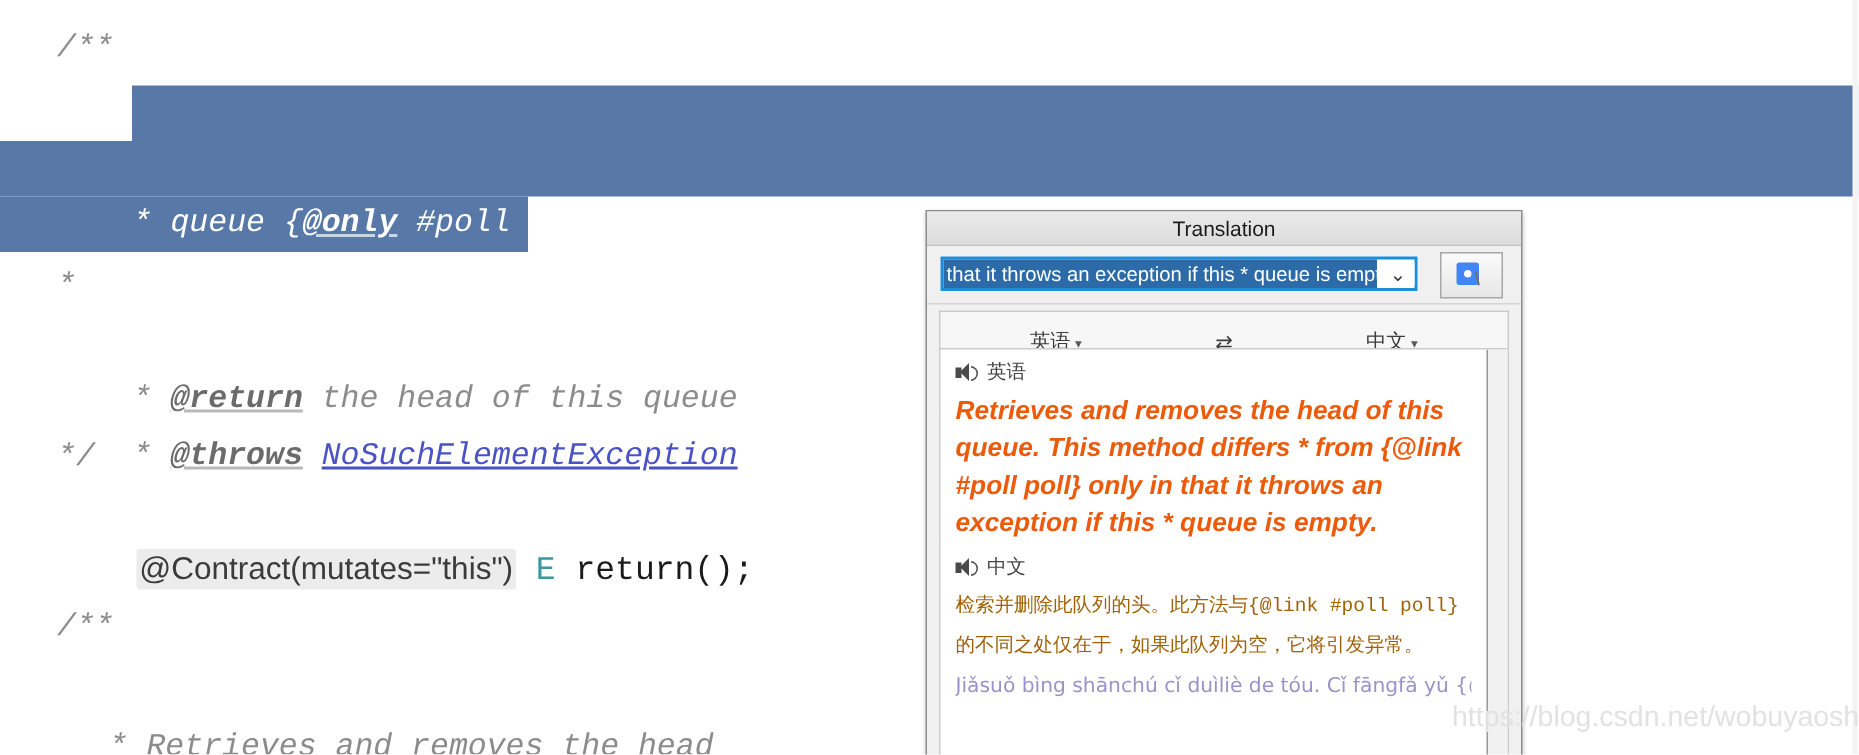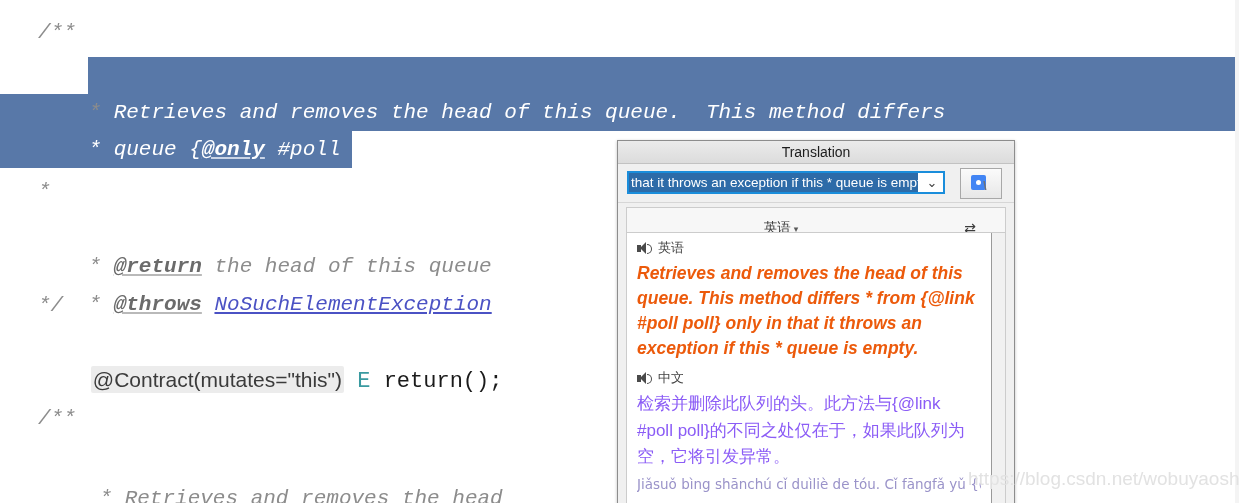--- a/index.html
+++ b/index.html
@@ -133,22 +133,22 @@
     position:absolute;left:10px;top:2.5px;width:4px;height:8px;
     border:1.6px solid #4a4a4a;border-left:none;border-radius:0 6px 6px 0;
   }
   .sec-lang{font-size:13px;color:#444444;}
   #src-text{
     color:#ec5a0b;font-weight:bold;font-style:italic;
     font-size:17.5px;line-height:25px;margin:0 0 8px 0;
     font-family:"Liberation Sans",sans-serif;
   }
   #tgt-text{
-    color:#8b5cf6;font-size:17px;line-height:26.5px;margin:0;
-    font-family:Liberation Sans, sans-serif;
+    color:#a16207;font-size:13px;line-height:26.5px;margin:0;
+    font-family:Liberation Mono, monospace;
   }
   #pinyin{
     color:#9a93c9;font-size:13.5px;line-height:20px;margin-top:3px;
     white-space:nowrap;overflow:hidden;
     font-family:"DejaVu Sans",sans-serif;
   }
   
   #res-scroll{
     position:absolute;right:0;top:0;width:13px;bottom:0;
     background:#f1f1f1;border-left:1px solid #9a9a9a;
@@ -169,23 +169,20 @@
 
   
   <div class="sel-band" style="left:88px;top:57px;width:1151px;height:37px;"></div>
   <div class="sel-band" style="left:0px;top:94px;width:1239px;height:37px;"></div>
   <div class="sel-band" style="left:0px;top:131px;width:352px;height:37px;"></div>
 
   
   <div class="eline doc" style="left:38px;top:14px;"><span>/**</span></div>
 
   
-  <div class="eline" style="left:38px;top:57px;">
-    <span class="doc">* </span><span class="sel-text">Retrieves and removes the head of this queue.  This method differs</span>
-  </div>
 
   
   <div class="eline" style="left:38px;top:94px;">
     <span class="sel-text">* </span><span class="sel-text">queue {</span><span class="tagw">@only</span><span class="sel-text"> #poll poll} only in that it throws an exception if this</span>
   </div>
 
   
   <div class="eline" style="left:38px;top:131px;">
     <span class="sel-text">* </span><span class="sel-text">queue is empty.</span>
   </div>
@@ -207,21 +204,21 @@
   <div class="eline doc" style="left:38px;top:287px;"><span>*/</span></div>
 
   
   <div class="codeline" style="left:38px;top:324px;">
     <span class="inlay">@Contract(mutates="this")</span><span class="typ"> E</span><span> return();</span>
   </div>
 
   
   <div class="eline doc" style="left:38px;top:400px;"><span>/**</span></div>
 
-  <div class="eline" style="left:49px;top:443px;">
+  <div class="eline" style="left:22px;top:443px;">
     <span class="doc">* </span><span class="doc">Retrieves and removes the head</span>
   </div>
 
   <div class="eline" style="left:38px;top:481px;">
     
   </div>
 
   <div id="editor-scroll"></div>
 </div>
 
@@ -246,20 +243,23 @@
       </span>
     </div>
   </div>
 
   <div id="lang-bar">
     <div class="lang-cell">
       <span>英语</span><span class="car">▾</span>
     </div>
     <div class="swap-cell">
       <span>⇄</span>
+    </div>
+    <div class="lang-cell">
+      <span>中文</span><span class="car">▾</span>
     </div>
   </div>
 
   <div id="result">
     <div id="result-inner">
 
       <div class="sec-head">
         <span class="spk">
           <span class="body"></span>
             <span class="cone"></span>

